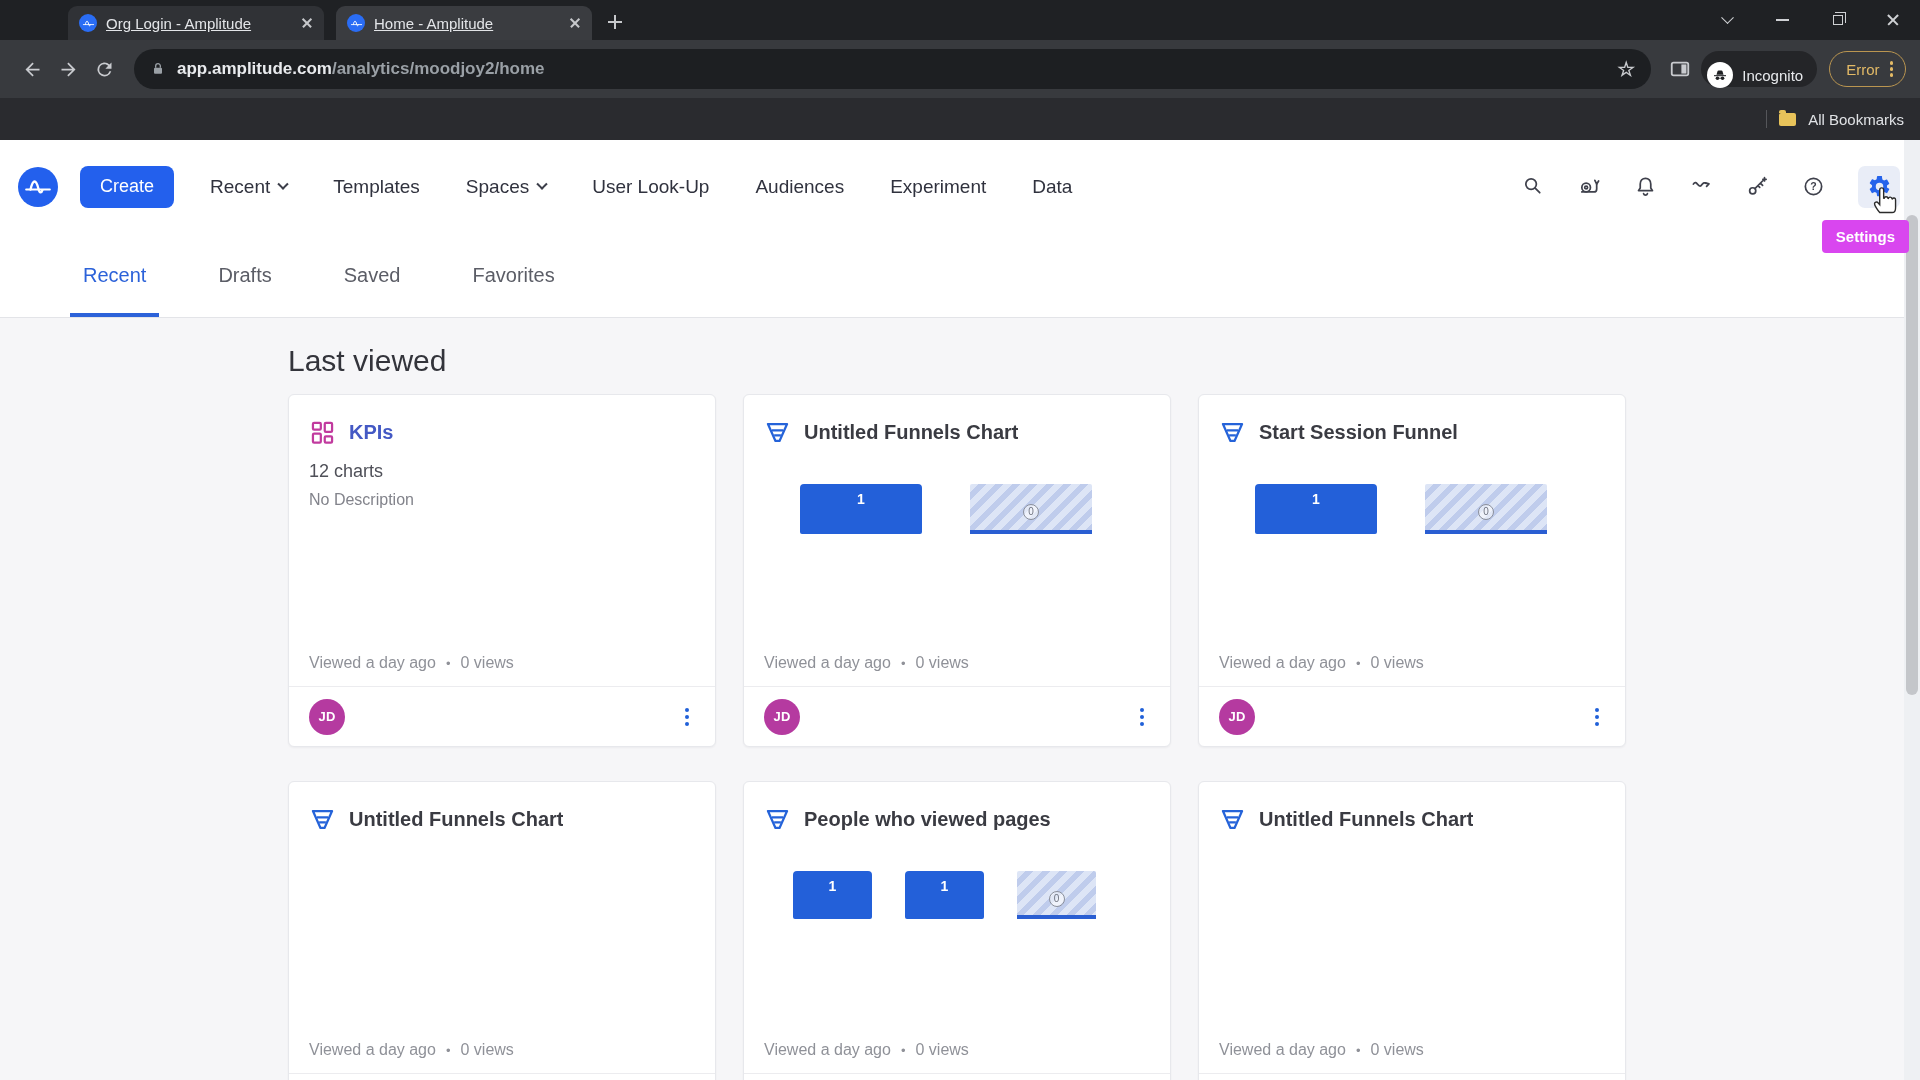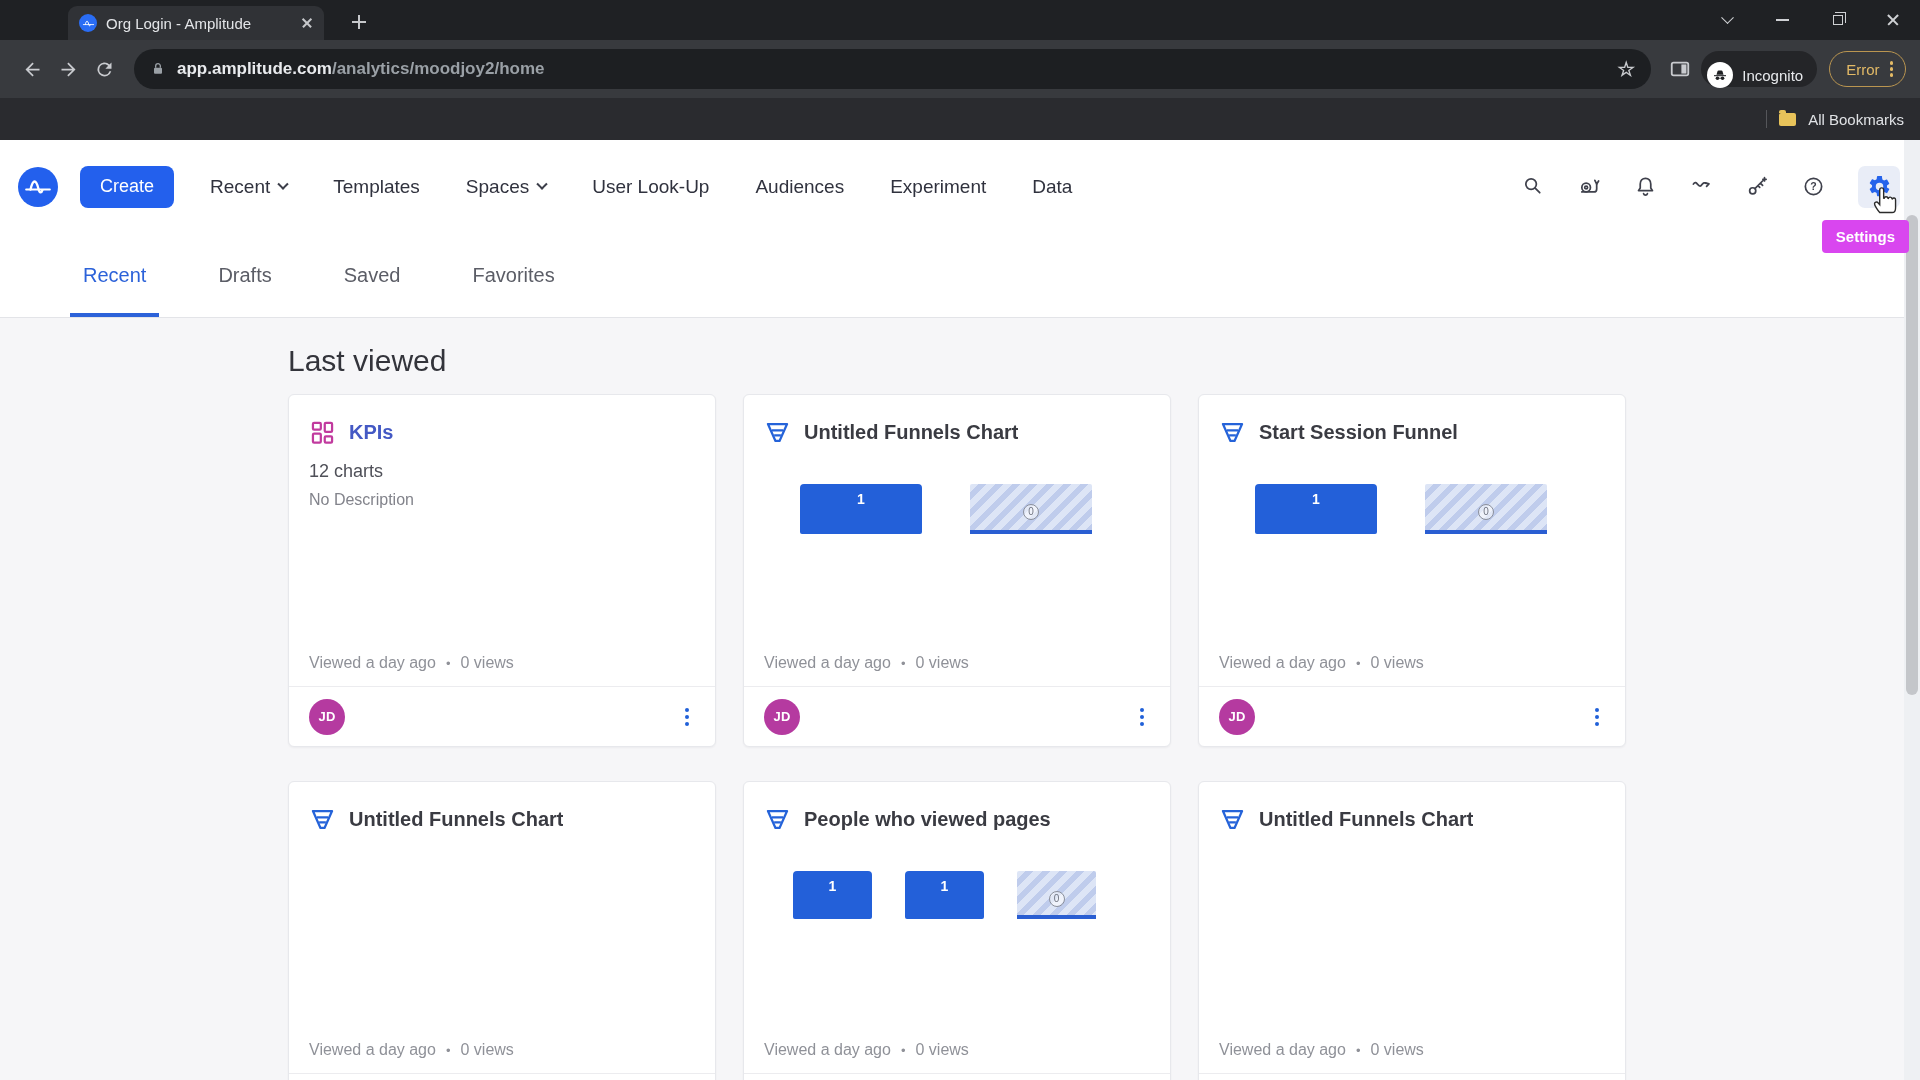--- a/index.html
+++ b/index.html
@@ -6,21 +6,21 @@
   html,body { width:1920px; height:1080px; overflow:hidden; font-family:"Liberation Sans", sans-serif; background:#f6f6f8; }
   .screen { width:1920px; height:1080px; display:flex; flex-direction:column; position:relative; }
 
   
   .tabstrip { height:40px; background:#1f2124; display:flex; align-items:flex-end; padding-left:68px; position:relative; flex:none; }
   .tab { height:34px; width:256px; border-radius:9px 9px 0 0; display:flex; align-items:center; gap:9px; padding:0 8px 0 11px; cursor:default; }
   .tab.inactive { background:#303236; }
   .tab.active { background:#3a3c40; }
   .favicon { width:18px; height:18px; border-radius:50%; background:#2a6df5; display:flex; align-items:center; justify-content:center; flex:none; }
   .favicon svg { width:13px; height:13px; }
-  .tab-title { font-size:15px; color:#e3e5e8; white-space:nowrap; overflow:hidden; flex:1; }
+  .tab-title { font-size:15px; color:#e3e5e8; white-space:nowrap; overflow:hidden; flex:1;text-decoration:underline; }
   .tab-close { width:18px; height:18px; position:relative; border-radius:50%; flex:none; }
   .tab-close::before,.tab-close::after { content:""; position:absolute; left:3px; top:8px; width:12px; height:1.6px; background:#c6c8cb; }
   .tab-close::before { transform:rotate(45deg);} .tab-close::after { transform:rotate(-45deg);}
   .tab-gap { width:12px; }
   .newtab { width:30px; height:30px; margin:0 0 3px 8px; position:relative; border-radius:50%; }
   .newtab::before,.newtab::after { content:""; position:absolute; background:#c6c8cb; }
   .newtab::before { left:8px; top:14.2px; width:14px; height:1.6px; }
   .newtab::after { left:14.2px; top:8px; width:1.6px; height:14px; }
   .wincontrols { position:absolute; right:0; top:0; height:40px; display:flex; }
   .winbtn { width:55px; height:40px; display:flex; align-items:center; justify-content:center; position:relative; }
@@ -120,20 +120,30 @@
       <span class="favicon">
         <svg viewBox="0 0 24 24">
             <path d="M2.5 14h19" stroke="#fff" stroke-width="1.6" fill="none" stroke-linecap="round"></path>
             <path d="M6 14C8 5.5 10.5 5.5 12.5 14c.8 3 2.3 3 3 .5" stroke="#fff" stroke-width="1.8" fill="none" stroke-linecap="round"></path>
           </svg>
       </span>
       <span class="tab-title">Org Login - Amplitude</span>
       <span class="tab-close"></span>
     </div>
     <span class="tab-gap"></span>
+    <div class="tab active">
+      <span class="favicon">
+        <svg viewBox="0 0 24 24">
+            <path d="M2.5 14h19" stroke="#fff" stroke-width="1.6" fill="none" stroke-linecap="round"></path>
+            <path d="M6 14C8 5.5 10.5 5.5 12.5 14c.8 3 2.3 3 3 .5" stroke="#fff" stroke-width="1.8" fill="none" stroke-linecap="round"></path>
+          </svg>
+      </span>
+      <span class="tab-title">Home - Amplitude</span>
+      <span class="tab-close"></span>
+    </div>
     <div class="newtab"></div>
     <div class="wincontrols">
       <div class="winbtn">
           <span class="wb-chevron"></span>
         </div>
       <div class="winbtn">
           <span class="wb-min"></span>
         </div>
       <div class="winbtn">
           <span class="wb-restore"></span>

